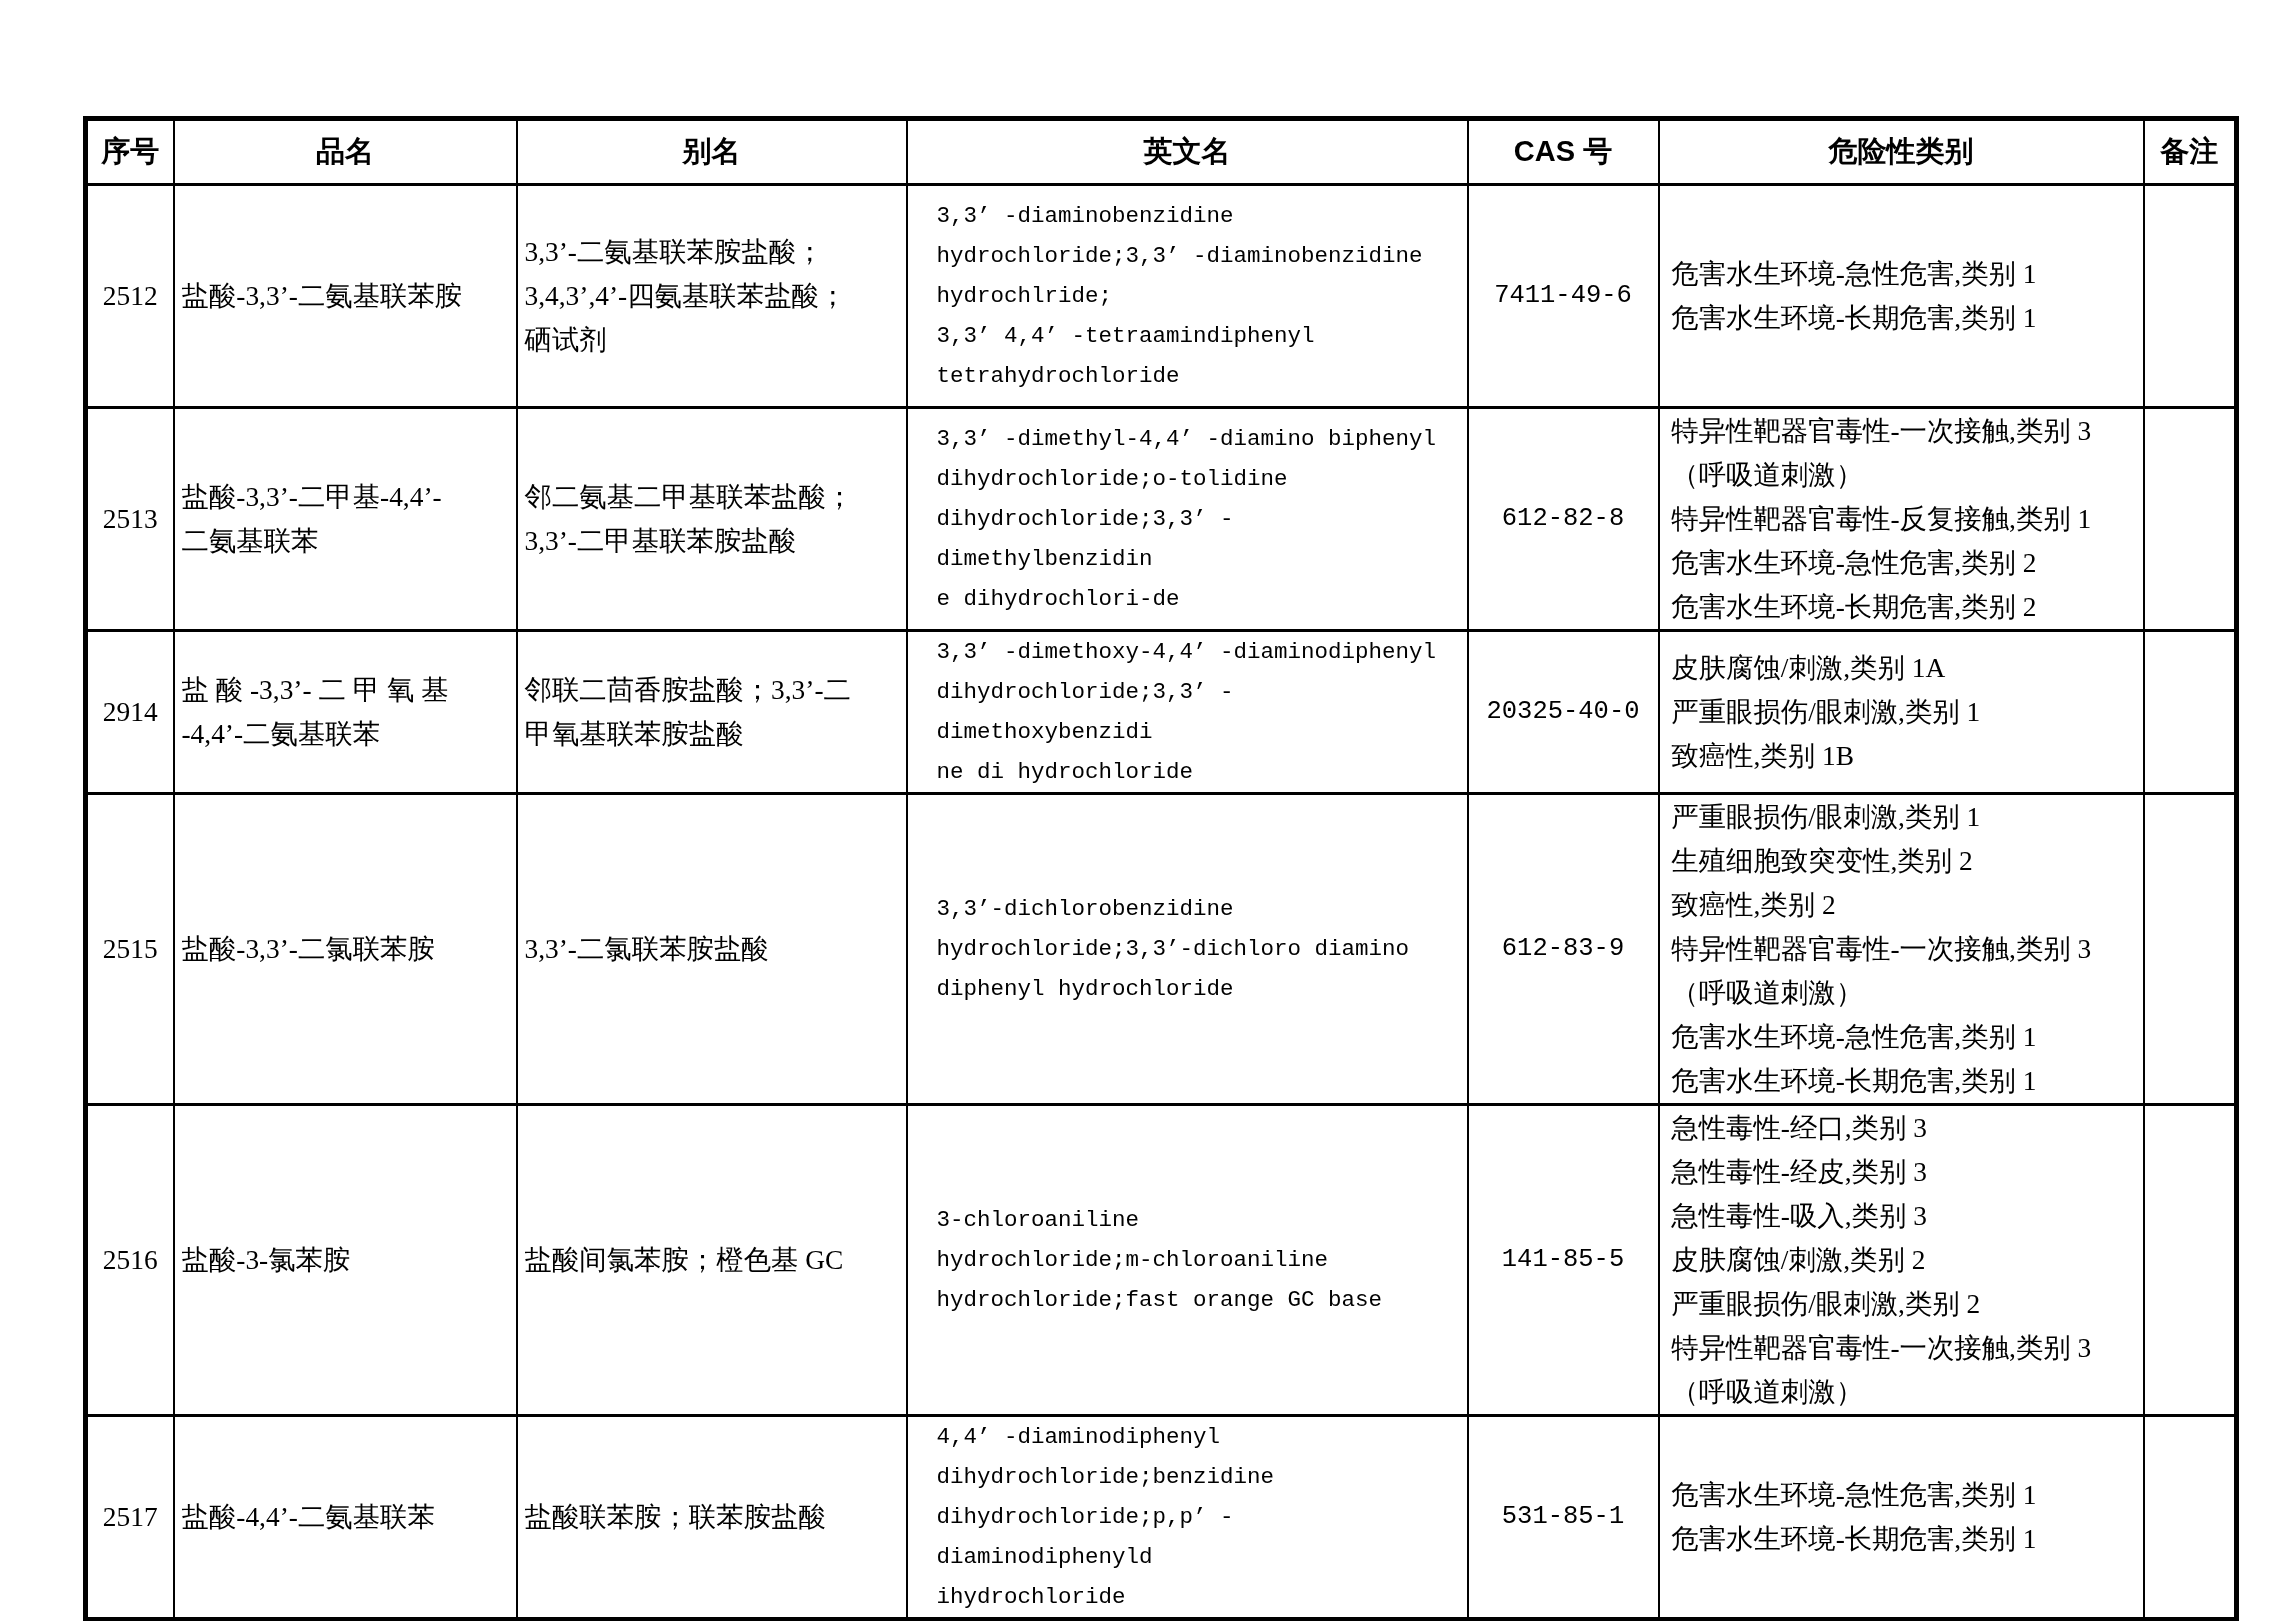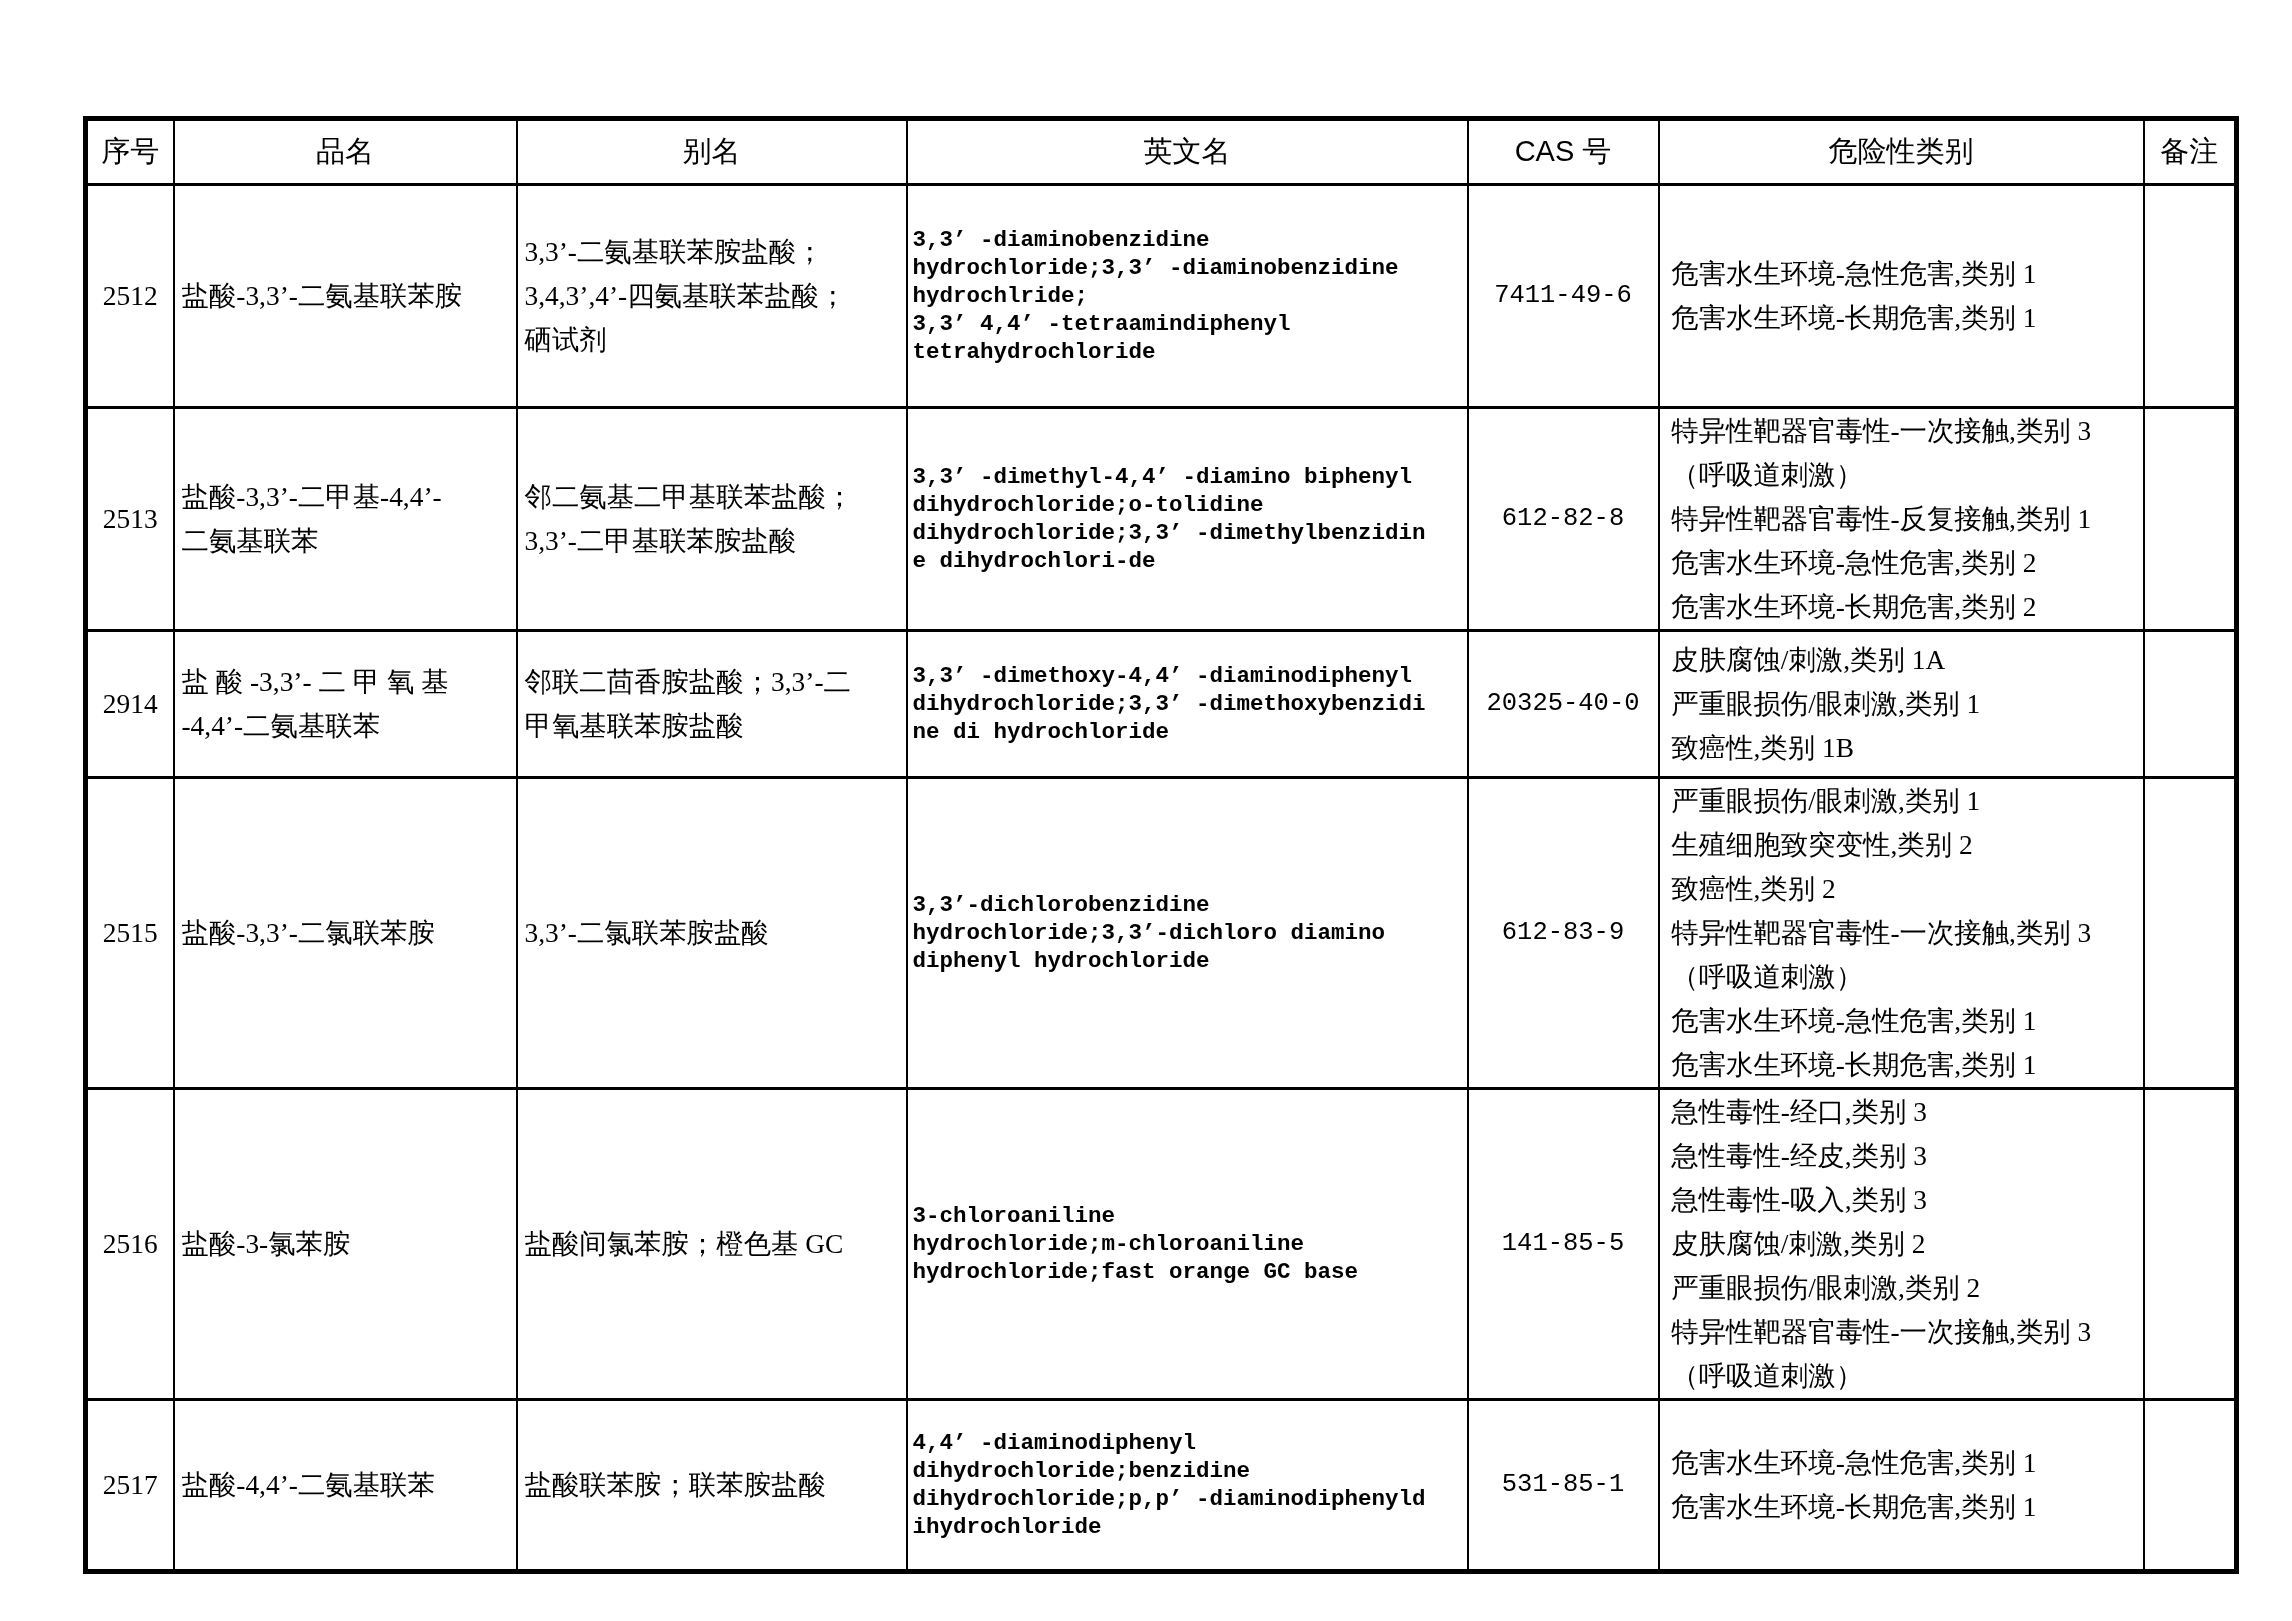--- a/index.html
+++ b/index.html
@@ -29,44 +29,43 @@
     border: 2px solid #000;
     border-top-width: 3.9px;
     border-bottom-width: 3.9px;
     box-sizing: border-box;
     vertical-align: middle;
     overflow: hidden;
   }
   thead tr { height: 66px; }
   thead th {
     font-family: "Liberation Sans", "DejaVu Sans", sans-serif;
-    font-weight: normal;
+    font-weight: bold;
     font-size: 29px;
     text-align: center;
     padding: 0 3.9px;
     white-space: nowrap;
   }
   tbody td {
     font-size: 27.4px;
     line-height: 44px;
     padding: 0 7px;
     white-space: pre-wrap;
     text-align: left;
   }
   td.col-no {
     text-align: center;
     padding: 8px 2px;
     font-size: 27.4px;
   }
   td.col-english {
     font-family: "Liberation Mono", "DejaVu Sans Mono", monospace;
     font-size: 22.5px;
-    line-height: 28px;
-    padding: 0 5px;
-    font-weight: bold;
+    line-height: 40px;
+    padding: 0 29px;
   }
   td.col-cas {
     font-family: "Liberation Mono", "DejaVu Sans Mono", monospace;
     font-size: 25.5px;
     text-align: center;
     padding: 0 3.9px;
     margin-top: 48px;
   }
   td.col-hazard {
     padding: 0 11.8px;

